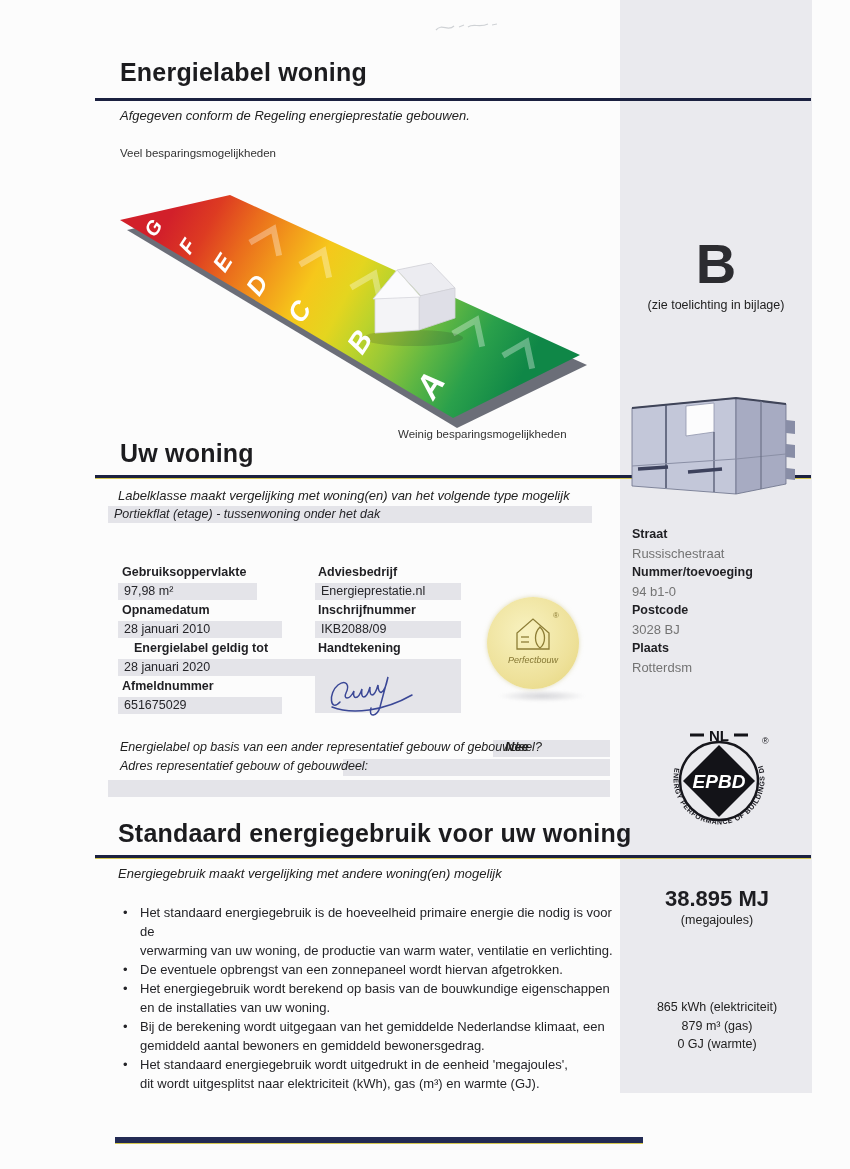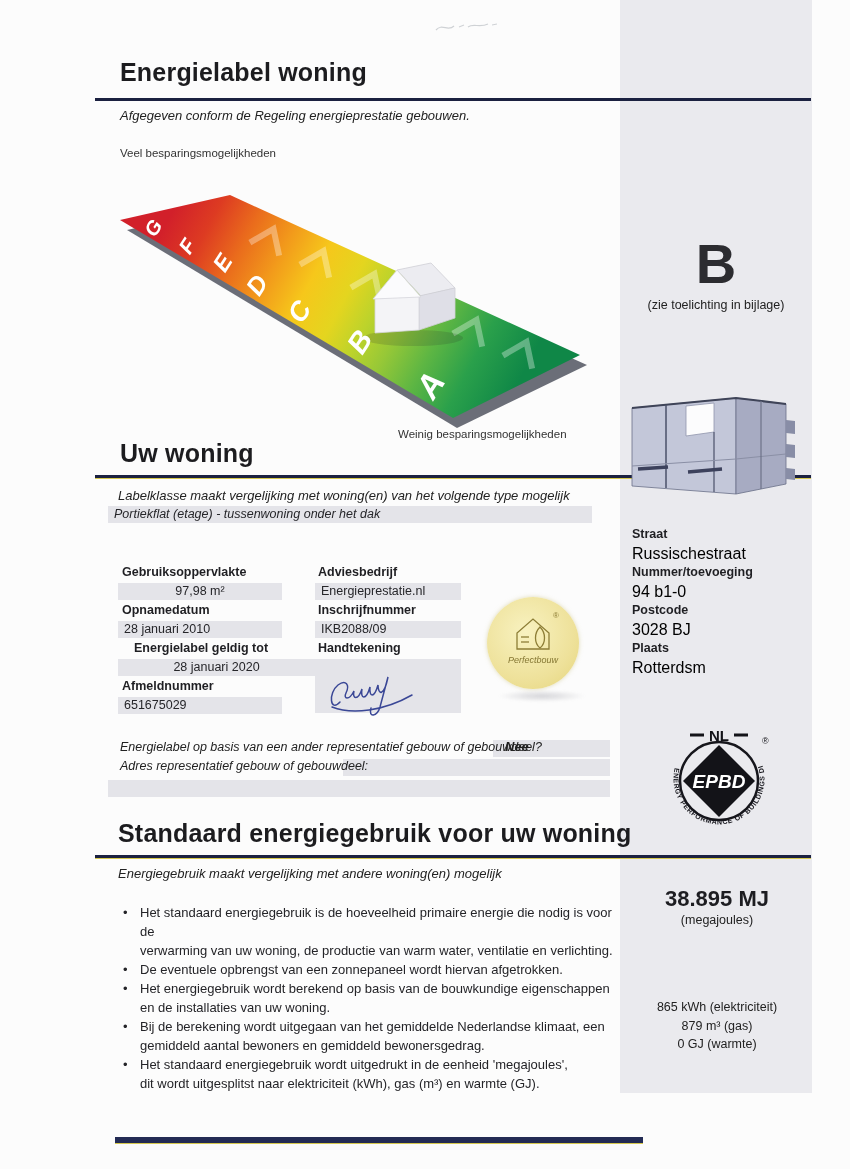--- a/index.html
+++ b/index.html
@@ -3,21 +3,21 @@
 <meta charset="utf-8">
 <style>
   html,body{margin:0;padding:0;background:#fff;}
   .page{position:relative;width:850px;height:1169px;background:#fcfcfc;overflow:hidden;
         font-family:"Liberation Sans",sans-serif;color:#222;}
   .abs{position:absolute;}
   .h1{font-size:25px;font-weight:700;color:#1c1c1f;letter-spacing:.2px;}
   .rule{height:3px;background:#1b2140;}
   .rule.fringe{border-bottom:1px solid #d6c84e;}
   .it{font-style:italic;}
-  .sm{font-size:16px;line-height:15px;color:#000000;}
+  .sm{font-size:13px;line-height:15px;color:#737373;}
   .xs{font-size:11.5px;color:#333;}
   .lbl{font-size:12.5px;font-weight:700;color:#1f1f23;white-space:nowrap;}
   .strip{background:#e4e4e9;font-size:12.5px;color:#26262a;height:17px;line-height:16px;
          padding:0 6px;box-sizing:border-box;white-space:nowrap;}
   .panel{background:#eaeaee;}
   .scale-letter{position:absolute;color:#fff;font-weight:700;font-style:italic;
                 transform:translate(-50%,-50%) rotate(-57deg);line-height:1;}
   .bullets{width:505px;font-size:13px;line-height:19px;color:#242428;}
   .bullet{position:relative;padding-left:20px;white-space:pre-line;}
   .bullet::before{content:"\2022";position:absolute;left:3px;top:0;}
@@ -114,25 +114,25 @@
     <line x1="60" y1="90" x2="94" y2="87" stroke="#3c415c" stroke-width="3.5"></line>
     <polygon points="158,38 167,39 167,52 158,51" fill="#888da6"></polygon>
     <polygon points="158,62 167,63 167,76 158,75" fill="#888da6"></polygon>
     <polygon points="158,86 167,87 167,98 158,97" fill="#888da6"></polygon>
   </svg>
 
   <div class="abs it" style="left:118px;top:488px;font-size:13px;">Labelklasse maakt vergelijking met woning(en) van het volgende type mogelijk</div>
   <div class="abs strip it" style="left:108px;top:506px;width:484px;line-height:17px;">Portiekflat (etage) - tussenwoning onder het dak</div>
 
   <div class="abs lbl" style="left:122px;top:565px;">Gebruiksoppervlakte</div>
-  <div class="abs strip" style="left:118px;top:583px;width:164px;text-align:center;">97,98 m²</div>
+  <div class="abs strip" style="left:118px;top:583px;width:139px;">97,98 m²</div>
   <div class="abs lbl" style="left:122px;top:603px;">Opnamedatum</div>
   <div class="abs strip" style="left:118px;top:621px;width:164px;">28 januari 2010</div>
   <div class="abs lbl" style="left:122px;top:641px;padding-left:12px;">Energielabel geldig tot</div>
-  <div class="abs strip" style="left:118px;top:659px;width:197px;text-align:center;">28 januari 2020</div>
+  <div class="abs strip" style="left:118px;top:659px;width:197px;">28 januari 2020</div>
   <div class="abs lbl" style="left:122px;top:679px;">Afmeldnummer</div>
   <div class="abs strip" style="left:118px;top:697px;width:164px;">651675029</div>
 
   <div class="abs lbl" style="left:318px;top:565px;">Adviesbedrijf</div>
   <div class="abs strip" style="left:315px;top:583px;width:146px;">Energieprestatie.nl</div>
   <div class="abs lbl" style="left:318px;top:603px;">Inschrijfnummer</div>
   <div class="abs strip" style="left:315px;top:621px;width:146px;">IKB2088/09</div>
   <div class="abs lbl" style="left:318px;top:641px;">Handtekening</div>
   <div class="abs" style="left:315px;top:659px;width:146px;height:54px;background:#e4e4e9;"></div>
   <svg class="abs" style="left:322px;top:655px;" width="112" height="62" viewBox="0 0 112 62">

